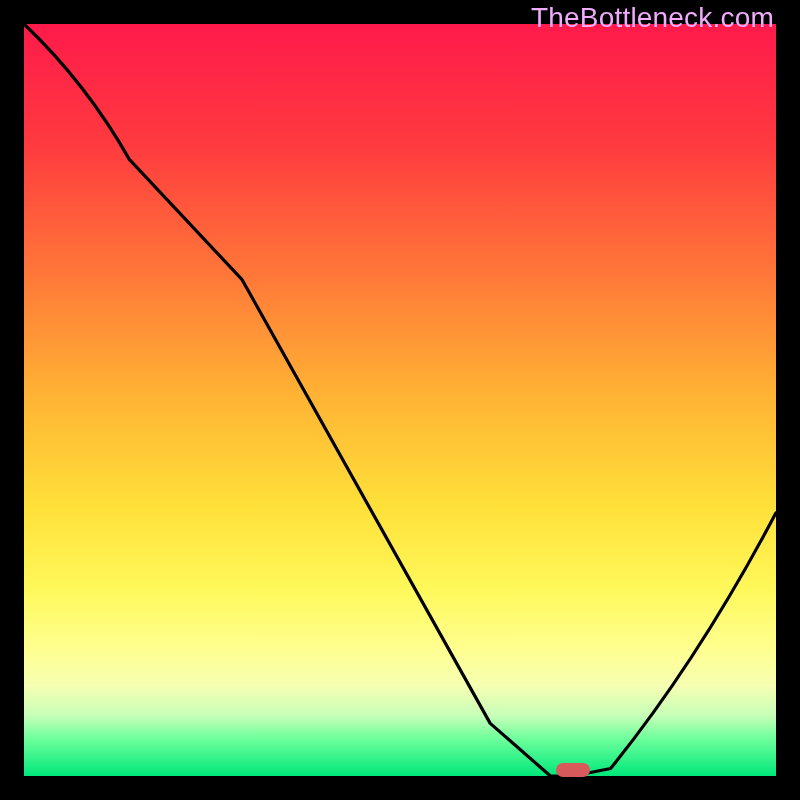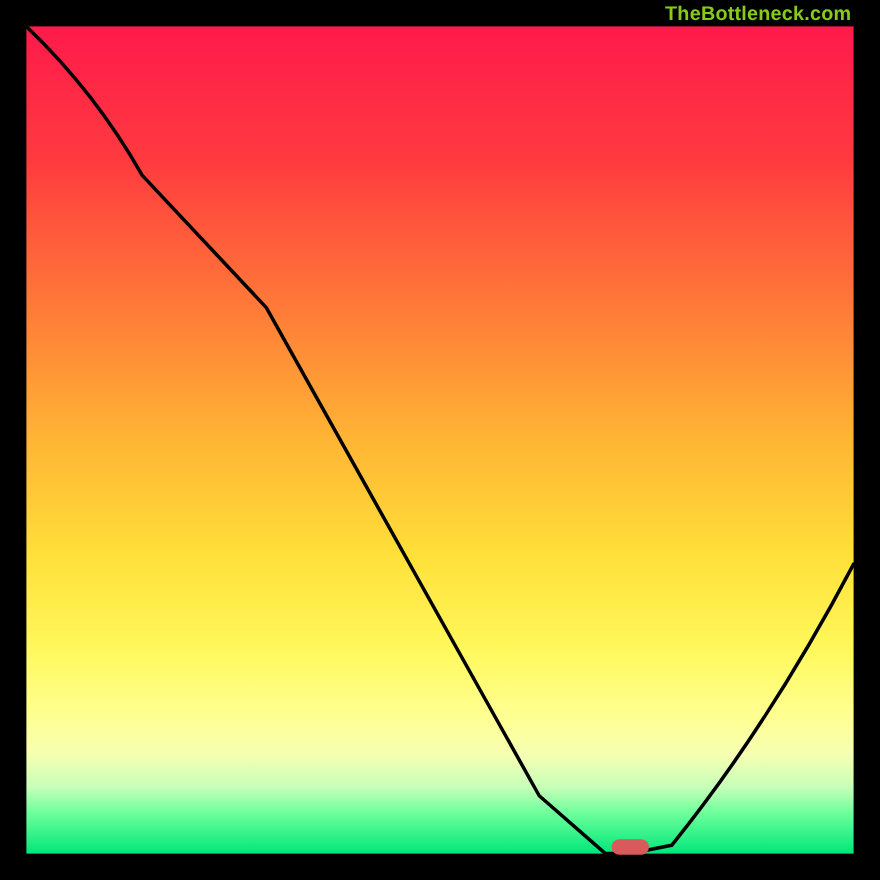--- a/index.html
+++ b/index.html
@@ -37,23 +37,23 @@
       #f6ffb2 88%,
       #c6ffb8 92%,
       #6fff9c 95%,
       #00e77a 100%
     );
   }
   .watermark {
     position: absolute;
     top: 2px;
     right: 26px;
-    color: #84cc16;
-    font-size: 18px;
-    font-weight: 700;
+    color: #f0abfc;
+    font-size: 28px;
+    font-weight: 400;
     letter-spacing: 0.2px;
     user-select: none;
   }
   svg.curve {
     position: absolute;
     left: 0;
     top: 0;
     width: 752px;
     height: 752px;
     overflow: visible;

